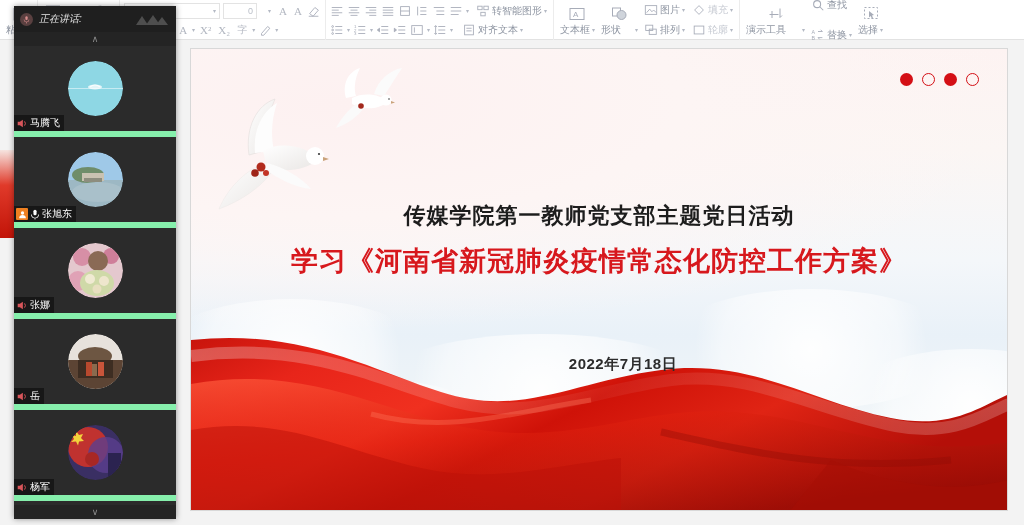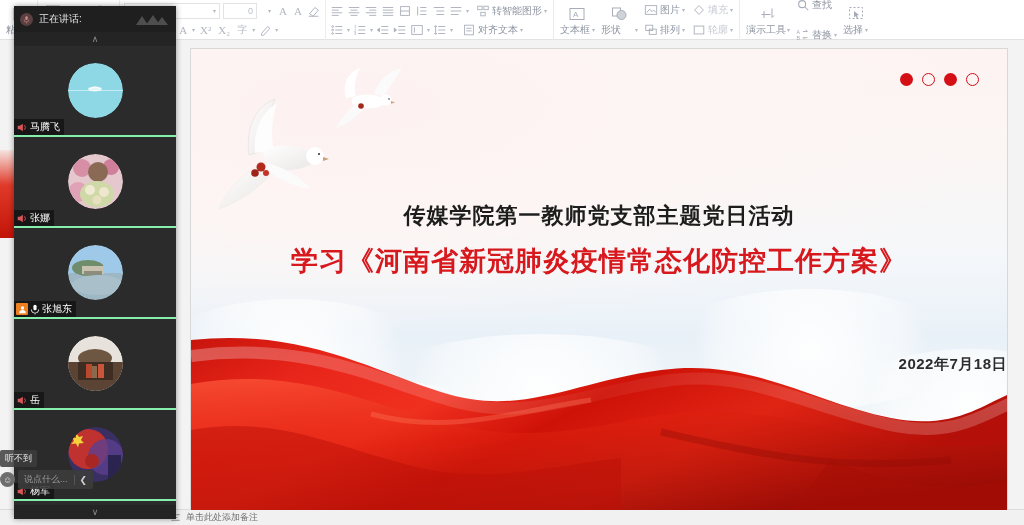--- a/index.html
+++ b/index.html
@@ -93,21 +93,21 @@
   .title-main {
     font-size: 22px; font-weight: bold; color: #1d1d1d;
     letter-spacing: 1px; line-height: 30px;
   }
   .title-sub {
     margin-top: 12px;
     font-size: 27px; font-weight: bold; color: #d7181d;
     letter-spacing: 1px; line-height: 36px;
   }
   .slide-date {
-    position: absolute; left: 0; right: 0; top: 306px; text-align: right;
+    position: absolute; left: 0; right: 0; top: 306px; text-align: center;
     font-size: 15px; font-weight: bold; color: #2c2c2c; z-index: 6;
     letter-spacing: 0.5px;
     margin-left: 48px;
   }
   .ribbon-wave { position: absolute; left: 0; bottom: 0; width: 818px; height: 200px; z-index: 4; }
 
   
   #notes {
     position: absolute; left: 0; bottom: 0; width: 1024px; height: 16px;
     background: #f1f1f1; border-top: 1px solid #dcdcdc;
@@ -124,29 +124,29 @@
     box-shadow: 0 0 6px rgba(0,0,0,0.4);
   }
   .vp-header {
     height: 26px; background: #1f1f1f; display: flex; align-items: center;
     padding: 0 6px; gap: 6px; position: relative;
   }
   .vp-mic {
     width: 13px; height: 13px; border-radius: 50%;
     background: #5a4040; display: flex; align-items: center; justify-content: center;
   }
-  .vp-title { color: #e6e6e6; font-size: 10px; white-space: nowrap; }
+  .vp-title { color: #e6e6e6; font-size: 10px; white-space: nowrap; font-style: italic; }
   .vp-wave { position: absolute; right: 8px; top: 7px; display: flex; gap: 1px; align-items: flex-end; }
   .vp-scroll-up, .vp-scroll-down {
     height: 14px; background: #242424; display: flex; align-items: center; justify-content: center;
     color: #8e8e8e; font-size: 9px;
   }
   .vp-list { flex: 1; overflow: hidden; position: relative; background: #2b2b2b; }
   .vp-tile {
-    position: relative; height: 91px; border-bottom: 2px solid #86efac;
+    position: relative; height: 91px; border-bottom: 6px solid #86efac;
     display: flex; align-items: center; justify-content: center;
   }
   .avatar { width: 55px; height: 55px; border-radius: 50%; overflow: hidden; }
   .vp-name {
     position: absolute; left: 0; bottom: 0;
     background: rgba(20,20,20,0.82);
     display: flex; align-items: center; gap: 2px;
     padding: 1px 4px 1px 2px;
     font-size: 10px; color: #ffffff; white-space: nowrap;
   }
@@ -508,21 +508,21 @@
     </div>
 
     <div class="rgroup">
       <div class="ritem big">
         <span class="ic lg">
           <svg viewBox="0 0 18 18" width="18" height="18" fill="none" stroke="currentColor" stroke-width="1">
             <path d="M2.5 9.5h9M5 6v7"></path>
               <path d="M13 3.5v9l2-2"></path>
           </svg>
         </span>
-        <span style="display:flex;align-items:center;gap:1px">
+        <span style="display:flex;align-items:center;gap:16px">
           <span>演示工具</span>
           <span class="caret">▾</span>
         </span>
       </div>
       <div class="rcol" style="gap:14px">
         <div class="rrow">
           <span class="ritem">
             <span class="ic">
               <svg viewBox="0 0 16 16" width="14" height="14" fill="none" stroke="currentColor" stroke-width="1.2">
                 <circle cx="7" cy="7" r="4"></circle>
@@ -655,30 +655,20 @@
         <path d="M180,104 C260,126 330,100 400,90" fill="none" stroke="#ff7b5f" stroke-opacity="0.35" stroke-width="5"></path>
         <path d="M470,122 C560,142 640,162 760,150" fill="none" stroke="#8b0c05" stroke-opacity="0.35" stroke-width="7"></path>
         <path d="M640,150 C700,176 760,184 818,170 L818,200 L600,200 Z" fill="#a50e06" opacity="0.55"></path>
         <path d="M0,120 C90,104 150,140 230,158 C300,174 360,156 430,148 L430,200 L0,200 Z" fill="#bb1008" opacity="0.5"></path>
       </svg>
     </div>
 
     <div class="redstrip"></div>
   </div>
 
-  <div id="notes">
-    <span class="ic" style="width:11px;height:11px;color:#7a7a7a">
-      <svg viewBox="0 0 16 16" width="11" height="11" fill="none" stroke="currentColor" stroke-width="1.2">
-        <line x1="2" y1="4" x2="14" y2="4"></line>
-          <line x1="2" y1="8" x2="11" y2="8"></line>
-          <line x1="2" y1="12" x2="14" y2="12"></line>
-      </svg>
-    </span>
-    <span>单击此处添加备注</span>
-  </div>
 
   <div id="video-panel">
 
     <div class="vp-header">
       <span class="vp-mic">
         <svg viewBox="0 0 16 16" width="9" height="9" fill="#d88d8d">
           <rect x="6" y="2" width="4" height="7" rx="2"></rect>
             <path d="M4 8a4 4 0 0 0 8 0h1a5 5 0 0 1-4.5 5V15h-1v-2A5 5 0 0 1 3 8z"></path>
         </svg>
       </span>
@@ -708,20 +698,55 @@
           </svg>
         </div>
         <div class="vp-name">
           <span class="spk-ic">
             <svg viewBox="0 0 14 12" width="12" height="11" fill="#d8555a">
               <path d="M2 4h2.5L8 1.5v9L4.5 8H2z"></path>
                 <path d="M10 3.5a4 4 0 0 1 0 5" fill="none" stroke="#d8555a" stroke-width="1.1"></path>
             </svg>
           </span>
           <span>马腾飞</span>
+        </div>
+      </div>
+
+      <div class="vp-tile">
+        <div class="avatar">
+          <svg viewBox="0 0 55 55" width="55" height="55">
+            <defs>
+                <clipPath id="c2">
+                  <circle cx="27.5" cy="27.5" r="27.5"></circle>
+                </clipPath>
+              </defs>
+            <g clip-path="url(#c2)">
+              <rect width="55" height="30" fill="#9fc9e8"></rect>
+              <rect y="28" width="55" height="27" fill="#9db8c4"></rect>
+              <ellipse cx="20" cy="23" rx="16" ry="8" fill="#6f8d6a"></ellipse>
+              <rect x="14" y="21" width="22" height="8" fill="#c9c2b1"></rect>
+              <rect x="16" y="26" width="18" height="4" fill="#8d8d7e"></rect>
+              <ellipse cx="30" cy="40" rx="26" ry="10" fill="#aec3cd" opacity="0.7"></ellipse>
+            </g>
+          </svg>
+        </div>
+        <div class="vp-name">
+          <span class="host-badge">
+            <svg viewBox="0 0 12 12" width="9" height="9" fill="#ffffff">
+              <circle cx="6" cy="4" r="2.2"></circle>
+                <path d="M1.5 11c0-2.6 2-4.2 4.5-4.2S10.5 8.4 10.5 11z"></path>
+            </svg>
+          </span>
+          <span class="mic-ic">
+            <svg viewBox="0 0 12 14" width="10" height="11" fill="#ffffff">
+              <rect x="4" y="1" width="4" height="7" rx="2"></rect>
+                <path d="M2 7a4 4 0 0 0 8 0h1a5 5 0 0 1-4.5 4.9V13.5h-1V11.9A5 5 0 0 1 1 7z"></path>
+            </svg>
+          </span>
+          <span>张旭东</span>
         </div>
       </div>
 
       <div class="vp-tile">
         <div class="avatar">
           <svg viewBox="0 0 55 55" width="55" height="55">
             <defs>
                 <clipPath id="c3">
                   <circle cx="27.5" cy="27.5" r="27.5"></circle>
                 </clipPath>
@@ -747,55 +772,20 @@
             </svg>
           </span>
           <span>张娜</span>
         </div>
       </div>
 
       <div class="vp-tile">
         <div class="avatar">
           <svg viewBox="0 0 55 55" width="55" height="55">
             <defs>
-                <clipPath id="c2">
-                  <circle cx="27.5" cy="27.5" r="27.5"></circle>
-                </clipPath>
-              </defs>
-            <g clip-path="url(#c2)">
-              <rect width="55" height="30" fill="#9fc9e8"></rect>
-              <rect y="28" width="55" height="27" fill="#9db8c4"></rect>
-              <ellipse cx="20" cy="23" rx="16" ry="8" fill="#6f8d6a"></ellipse>
-              <rect x="14" y="21" width="22" height="8" fill="#c9c2b1"></rect>
-              <rect x="16" y="26" width="18" height="4" fill="#8d8d7e"></rect>
-              <ellipse cx="30" cy="40" rx="26" ry="10" fill="#aec3cd" opacity="0.7"></ellipse>
-            </g>
-          </svg>
-        </div>
-        <div class="vp-name">
-          <span class="host-badge">
-            <svg viewBox="0 0 12 12" width="9" height="9" fill="#ffffff">
-              <circle cx="6" cy="4" r="2.2"></circle>
-                <path d="M1.5 11c0-2.6 2-4.2 4.5-4.2S10.5 8.4 10.5 11z"></path>
-            </svg>
-          </span>
-          <span class="mic-ic">
-            <svg viewBox="0 0 12 14" width="10" height="11" fill="#ffffff">
-              <rect x="4" y="1" width="4" height="7" rx="2"></rect>
-                <path d="M2 7a4 4 0 0 0 8 0h1a5 5 0 0 1-4.5 4.9V13.5h-1V11.9A5 5 0 0 1 1 7z"></path>
-            </svg>
-          </span>
-          <span>张旭东</span>
-        </div>
-      </div>
-
-      <div class="vp-tile">
-        <div class="avatar">
-          <svg viewBox="0 0 55 55" width="55" height="55">
-            <defs>
                 <clipPath id="c4">
                   <circle cx="27.5" cy="27.5" r="27.5"></circle>
                 </clipPath>
               </defs>
             <g clip-path="url(#c4)">
               <rect width="55" height="55" fill="#e7e2dc"></rect>
               <rect y="26" width="55" height="29" fill="#5c4434"></rect>
               <ellipse cx="27" cy="22" rx="17" ry="9" fill="#6d5642"></ellipse>
               <rect x="10" y="26" width="35" height="18" fill="#3d2d22"></rect>
               <rect x="18" y="28" width="6" height="14" fill="#b8492e"></rect>
@@ -842,25 +832,15 @@
           </span>
           <span>杨军</span>
         </div>
       </div>
     </div>
 
     <div class="vp-scroll-down">
       <span>∨</span>
     </div>
 
-    <div id="chat-overlay">
-      <div class="chat-msg">听不到</div>
-      <div class="chat-inputrow">
-        <span class="chat-emoji">☺</span>
-        <span class="chat-input">
-          <span>说点什么...</span>
-          <span class="chat-send">❮</span>
-        </span>
-      </div>
-    </div>
   </div>
 
 </div>
 
 </body></html>

